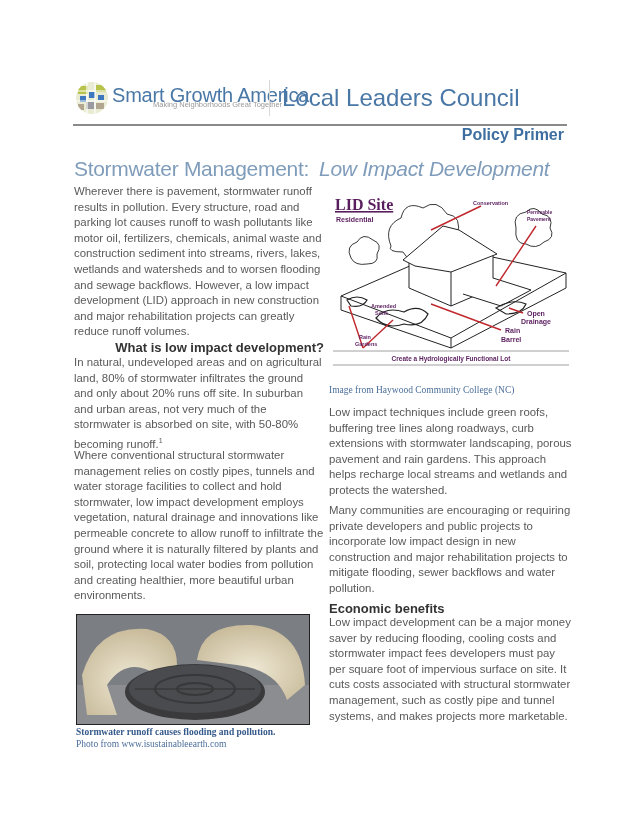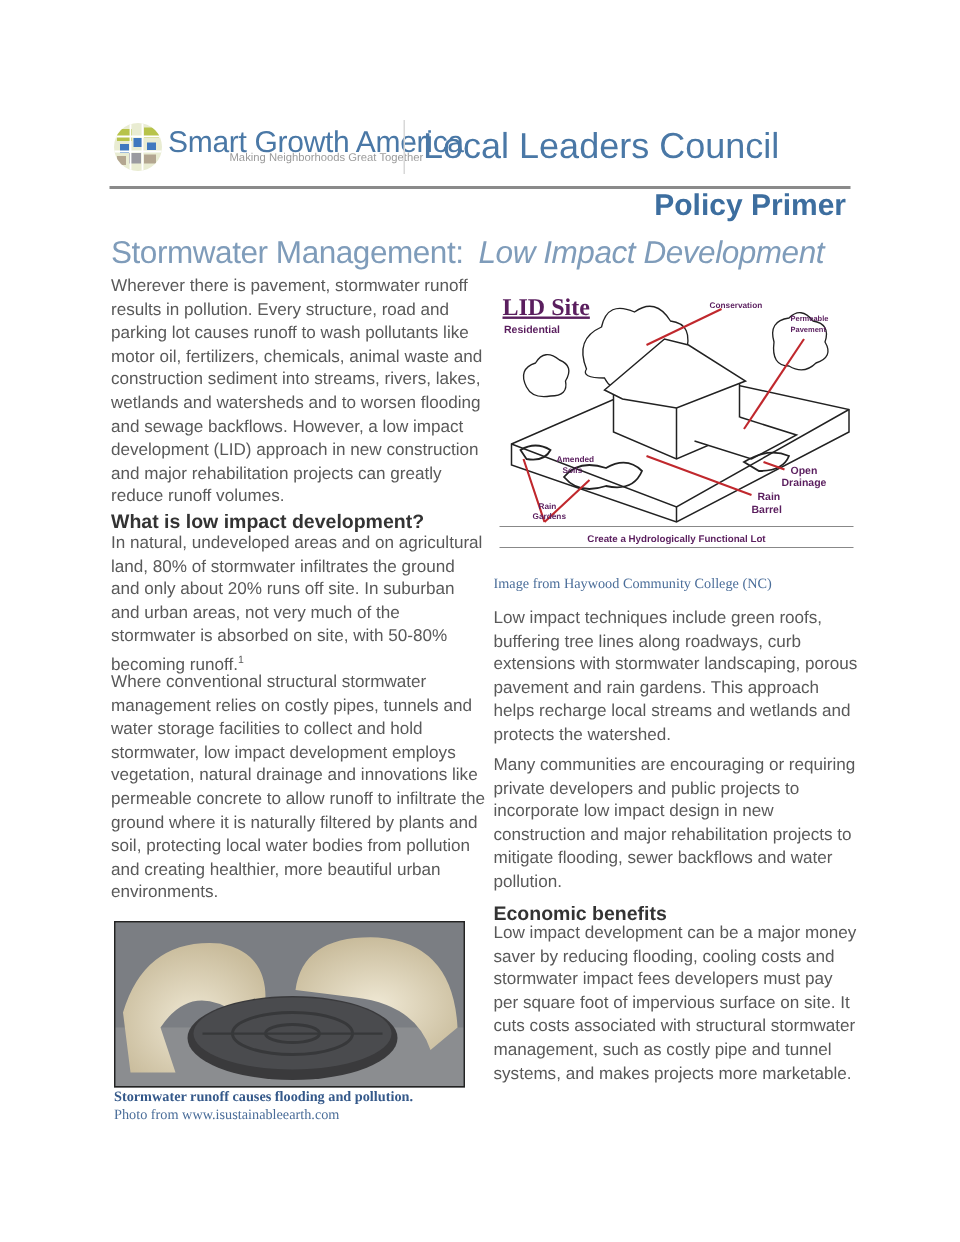--- a/index.html
+++ b/index.html
@@ -7,21 +7,21 @@
   .abs { position: absolute; }
 
   
   .logo-mark { left: 76px; top: 82px; width: 32px; height: 32px; border-radius: 50%; overflow: hidden; }
   .logo-mark svg { width: 32px; height: 32px; display: block; }
   .org-name { left: 112px; top: 84px; font-size: 20px; color: #4a78a6; letter-spacing: -0.2px; }
   .org-tag { left: 113px; top: 100px; font-size: 7.5px; color: #9a9a9a; margin-left: 40px; }
   .vsep { left: 269px; top: 80px; width: 1px; height: 36px; background: #d8d8d8; }
   .council { left: 282px; top: 84px; font-size: 24px; color: #4a78a6; }
   .hrule { left: 73px; top: 124px; width: 494px; height: 2px; background: #8a8a8a; }
-  .primer { right: 76px; top: 126px; font-size: 20px; font-weight: bold; color: #3d6e9f; }
+  .primer { right: 76px; top: 126px; font-size: 16px; font-weight: bold; color: #3d6e9f; }
 
   .title { left: 74px; top: 157px; font-size: 21px; color: #7f9cba; white-space: nowrap; letter-spacing: -0.3px; }
   .title .sub { font-style: italic; margin-left: 10px; }
 
   .body { font-size: 11.4px; line-height: 15.6px; color: #595959; }
   .h2 { font-size: 13px; font-weight: bold; color: #333; line-height: 16px; }
 
   .col-left { left: 74px; width: 250px; }
   .col-right { left: 329px; width: 245px; }
 
@@ -59,21 +59,21 @@
 <div class="abs vsep"></div>
 <div class="abs council">Local Leaders Council</div>
 <div class="abs hrule"></div>
 <div class="abs primer">Policy Primer</div>
 
 <div class="abs title">
   <span>Stormwater Management:</span><span class="sub">Low Impact Development</span>
 </div>
 
 <div class="abs col-left body" style="top:184px;">Wherever there is pavement, stormwater runoff results in pollution. Every structure, road and parking lot causes runoff to wash pollutants like motor oil, fertilizers, chemicals, animal waste and construction sediment into streams, rivers, lakes, wetlands and watersheds and to worsen flooding and sewage backflows. However, a low impact development (LID) approach in new construction and major rehabilitation projects can greatly reduce runoff volumes.</div>
-<div class="abs col-left h2" style="top:340px;">What is low impact development?</div>
+<div class="abs col-left h2" style="top:340px;text-align:right;">What is low impact development?</div>
 <div class="abs col-left body" style="top:355px;"><span>In natural, undeveloped areas and on agricultural land, 80% of stormwater infiltrates the ground and only about 20% runs off site. In suburban and urban areas, not very much of the stormwater is absorbed on site, with 50-80% becoming runoff.</span><sup>1</sup></div>
 <div class="abs col-left body" style="top:448px;">Where conventional structural stormwater management relies on costly pipes, tunnels and water storage facilities to collect and hold stormwater, low impact development employs vegetation, natural drainage and innovations like permeable concrete to allow runoff to infiltrate the ground where it is naturally filtered by plants and soil, protecting local water bodies from pollution and creating healthier, more beautiful urban environments.</div>
 
 <div class="abs figure-photo">
   <svg viewBox="0 0 232 109" width="232" height="109">
     <defs>
       <radialGradient id="foamL" cx="0.5" cy="0.6" r="0.6">
         <stop offset="0" stop-color="#efe8d4"></stop>
           <stop offset="1" stop-color="#c9bc9c"></stop>
       </radialGradient>

